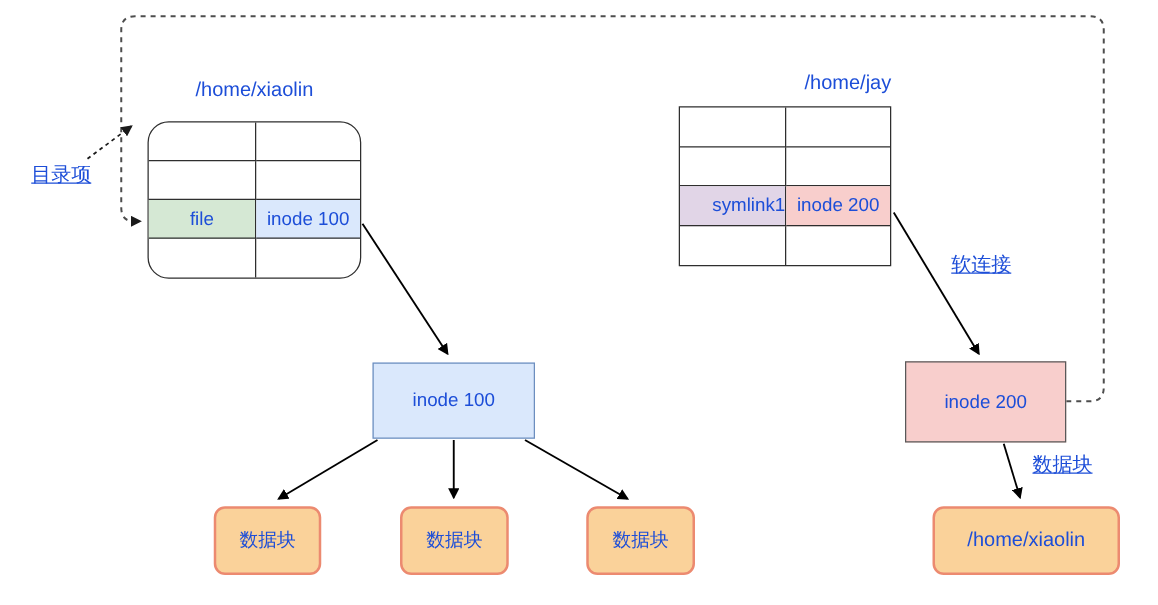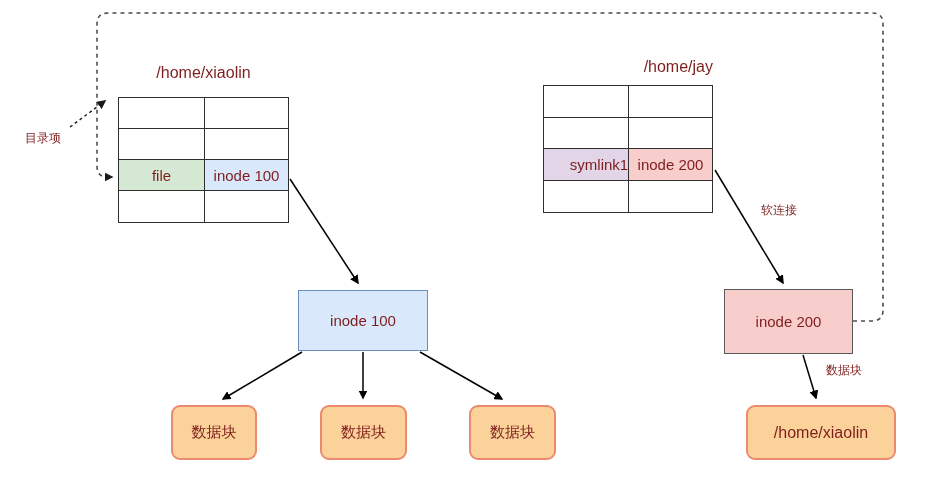--- a/index.html
+++ b/index.html
@@ -1,23 +1,23 @@
 <!DOCTYPE html>
 <html><head>
 <meta charset="utf-8">
 <style>
   html,body{margin:0;padding:0;background:#fff;}
   .canvas{
     position:relative;width:926px;height:484px;background:#ffffff;
-    font-family:"Liberation Sans","DejaVu Sans",sans-serif;color:#7f1d1d;overflow:hidden;
+    font-family:"Liberation Sans","DejaVu Sans",sans-serif;color:#1d4ed8;overflow:hidden;
   }
   .overlay{position:absolute;left:0;top:0;width:926px;height:484px;pointer-events:none;}
   
   .tbl{position:absolute;display:grid;border:1px solid #2e2e2e;background:#fff;box-sizing:border-box;}
-  .tbl-left{left:118px;top:97px;width:171px;height:126px;grid-template-columns:86px 1fr;grid-template-rows:repeat(4,1fr);}
+  .tbl-left{left:118px;top:97px;width:171px;height:126px;grid-template-columns:86px 1fr;grid-template-rows:repeat(4,1fr);border-radius:17px;}
   .tbl-right{left:543px;top:85px;width:170px;height:128px;grid-template-columns:85px 1fr;grid-template-rows:repeat(4,1fr);}
   .cell{border-right:1px solid #2e2e2e;border-bottom:1px solid #2e2e2e;display:flex;align-items:center;justify-content:center;font-size:15px;box-sizing:border-box;}
   .cell.cr{border-right:none;}
   .cell.cb{border-bottom:none;}
   .cell-file{background:#d5e8d4;}
   .cell-inode100{background:#dae8fc;}
   .cell-symlink{background:#e1d5e7;padding-left:26px;}
   .cell-inode200{background:#f8cecc;}
   .tbl-title{position:absolute;font-size:16px;text-align:center;white-space:nowrap;}
   .title-left{left:118px;top:64px;width:171px;}
@@ -25,21 +25,21 @@
   
   .node{position:absolute;display:flex;align-items:center;justify-content:center;font-size:15px;box-sizing:border-box;}
   .node-inode100{left:298px;top:290px;width:130px;height:61px;background:#dae8fc;border:1px solid #6c8ebf;}
   .node-inode200{left:724px;top:289px;width:129px;height:65px;background:#f8cecc;border:1.5px solid #595959;}
   .node-block{background:#fad29a;border:2px solid #ec8a70;border-radius:9px;}
   .block-1{left:171px;top:405px;width:86px;height:55px;}
   .block-2{left:320px;top:405px;width:87px;height:55px;}
   .block-3{left:469px;top:405px;width:87px;height:55px;}
   .block-target{left:746px;top:405px;width:150px;height:55px;font-size:16px;}
   
-  .lbl{position:absolute;font-size:12px;white-space:nowrap;}
+  .lbl{position:absolute;font-size:16px;white-space:nowrap;text-decoration:underline;}
   .lbl-dir{left:25px;top:130px;}
   .lbl-soft{left:761px;top:202px;}
   .lbl-data{left:826px;top:362px;}
 </style>
 </head>
 <body>
 
 <div class="canvas">
 
   <svg class="overlay" width="926" height="484" viewBox="0 0 926 484">

